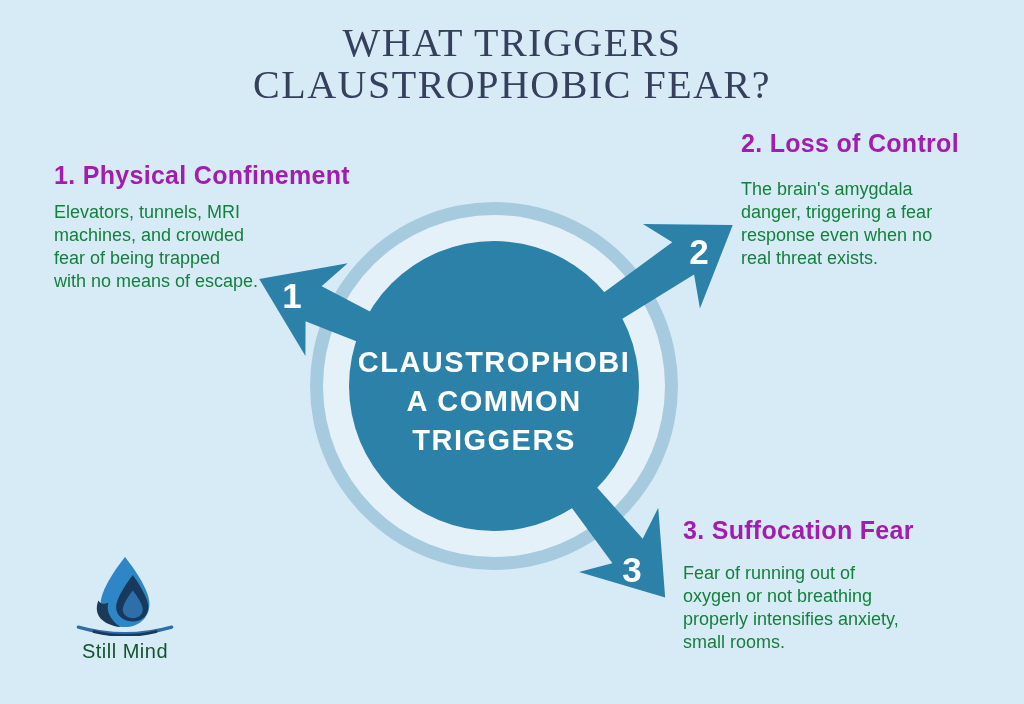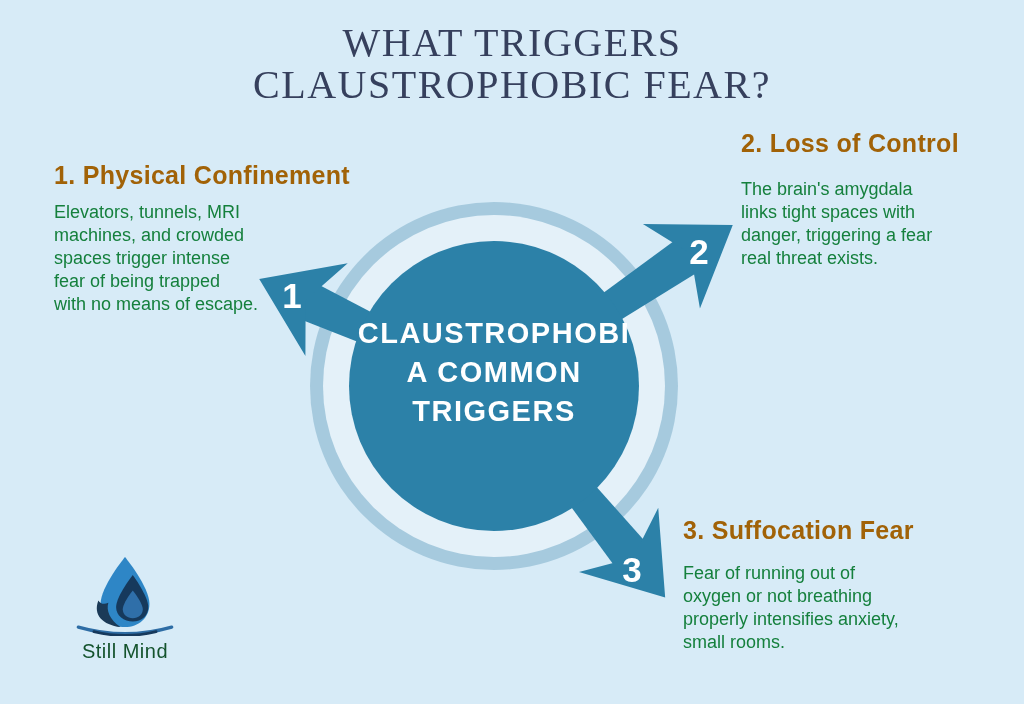--- a/index.html
+++ b/index.html
@@ -16,41 +16,41 @@
     font-size:40px; line-height:42px; letter-spacing:1.5px;
     color:#36405d; font-weight:500;
   }
   .title span { display:block; }
 
   
   .diagram { position:absolute; left:0; top:0; }
 
   
   .circle-text {
-    position:absolute; left:494px; top:372px; width:300px;
+    position:absolute; left:494px; top:401px; width:300px;
     transform:translate(-50%,-50%);
     text-align:center; color:#ffffff;
     font-size:29px; line-height:39px; font-weight:bold; letter-spacing:1.5px;
   }
   .circle-text span { display:block; }
 
   
   .num {
     position:absolute; width:44px; height:44px;
     display:flex; align-items:center; justify-content:center;
     color:#ffffff; font-size:35px; font-weight:bold;
   }
   .num1 { left:270px; top:274px; }
   .num2 { left:677px; top:230px; }
   .num3 { left:610px; top:548px; }
 
   
   .section { position:absolute; }
   .sec-heading {
-    color:#a16207; font-weight:bold; font-size:25px; letter-spacing:0.3px;
+    color:#a21caf; font-weight:bold; font-size:25px; letter-spacing:0.3px;
     margin:0;
   }
   .sec-body {
     color:#15803d; font-size:18px; line-height:23px;
   }
   .sec-body span { display:block; }
   .s1 { left:54px;  top:161px; width:320px; }
   .s1 .sec-body { margin-top:11px; }
   .s2 { left:741px; top:129px; width:280px; }
   .s2 .sec-body { margin-top:20px; }
@@ -103,32 +103,31 @@
 
   <div class="num num1">1</div>
   <div class="num num2">2</div>
   <div class="num num3">3</div>
 
   <div class="section s1">
     <h2 class="sec-heading">1. Physical Confinement</h2>
     <div class="sec-body">
       <span>Elevators, tunnels, MRI</span>
       <span>machines, and crowded</span>
-      <span>spaces trigger intense</span>
       <span>fear of being trapped</span>
       <span>with no means of escape.</span>
     </div>
   </div>
 
   <div class="section s2">
     <h2 class="sec-heading">2. Loss of Control</h2>
     <div class="sec-body">
       <span>The brain's amygdala</span>
-      <span>links tight spaces with</span>
       <span>danger, triggering a fear</span>
+      <span>response even when no</span>
       <span>real threat exists.</span>
     </div>
   </div>
 
   <div class="section s3">
     <h2 class="sec-heading">3. Suffocation Fear</h2>
     <div class="sec-body">
       <span>Fear of running out of</span>
       <span>oxygen or not breathing</span>
       <span>properly intensifies anxiety,</span>

